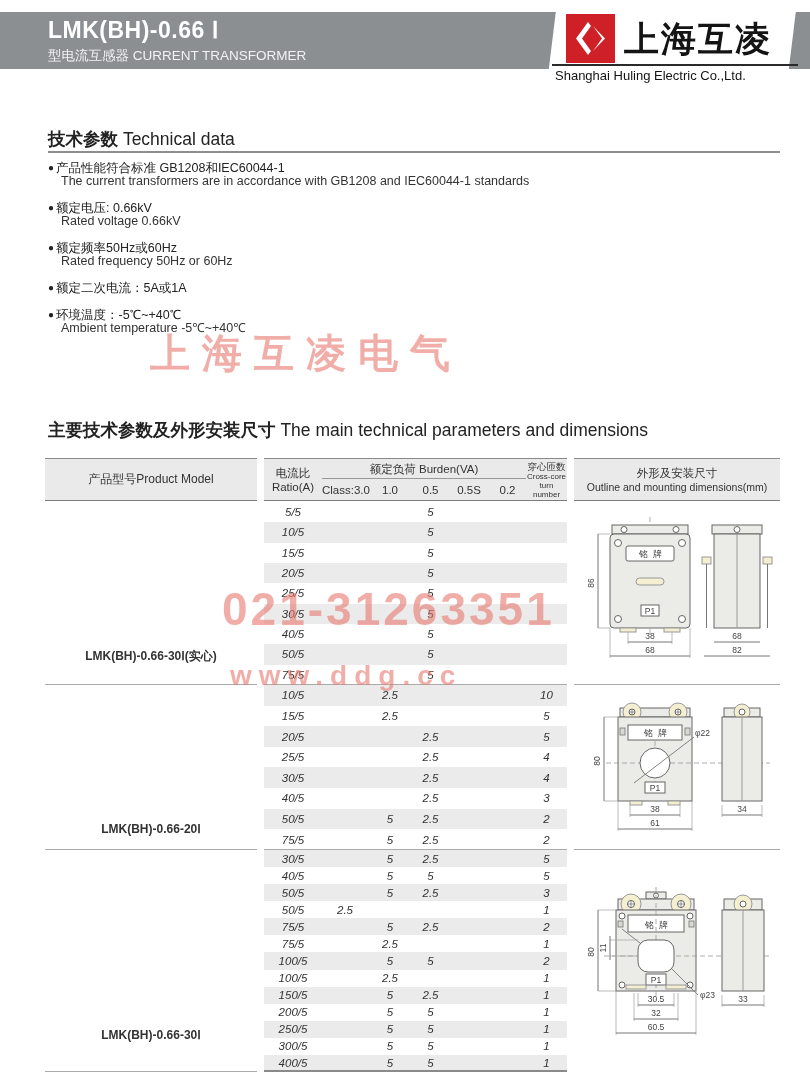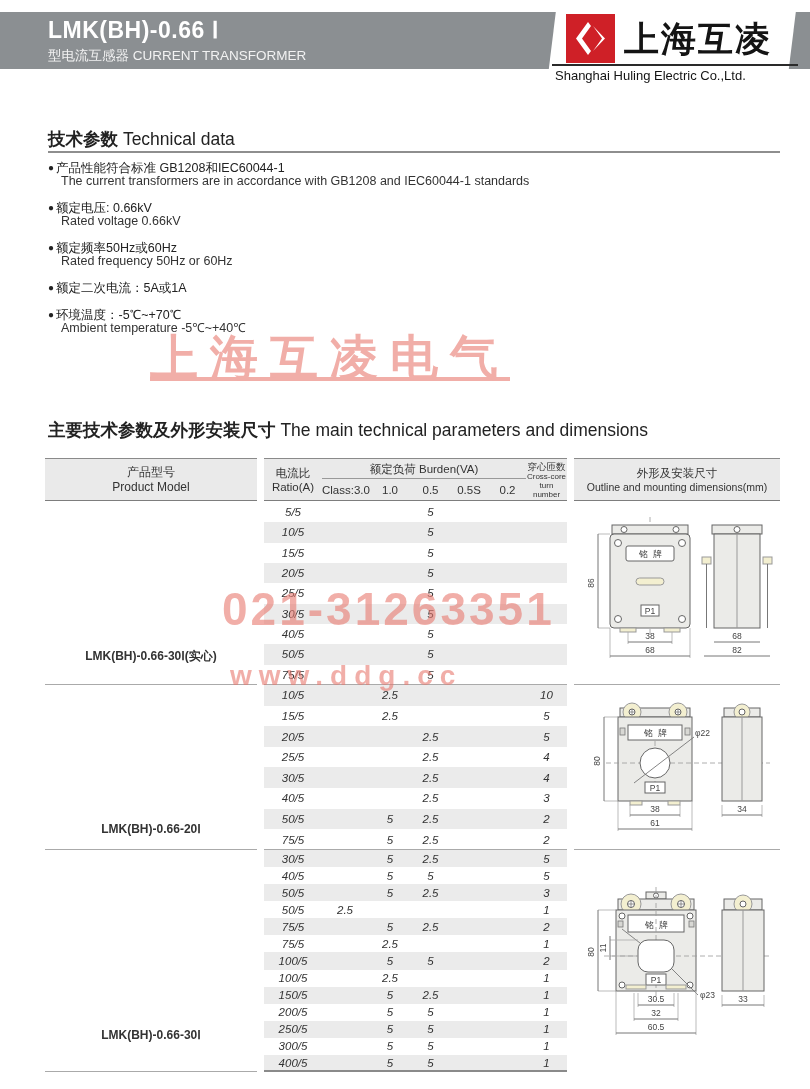--- a/index.html
+++ b/index.html
@@ -21,31 +21,31 @@
   .tech-title { position:absolute; left:48px; top:127px; font-size:17.5px; color:#222; }
   .tech-title .cn { font-weight:600; }
   .tech-rule { position:absolute; left:48px; top:151px; width:732px; height:2px; background:#8e8e8e; }
   .tech-list { position:absolute; left:48px; top:161px; width:700px; list-style:none; }
   .tech-item { margin-bottom:13px; font-size:12.5px; line-height:13px; color:#222; }
   .tech-item .en { padding-left:13px; color:#333; }
   .bullet { font-size:10px; vertical-align:1px; margin-right:2px; }
 
   
   .wm { position:absolute; color:#e8796f; opacity:0.6; font-weight:bold; white-space:nowrap; z-index:6; pointer-events:none; }
-  .wm1 { left:150px; top:326px; font-size:48px; letter-spacing:12px;text-decoration:underline; }
+  .wm1 { left:150px; top:326px; font-size:40px; letter-spacing:12px; }
   .wm2 { left:222px; top:582px; font-size:46px; letter-spacing:3px; }
   .wm3 { left:230px; top:660px; font-size:28px; letter-spacing:7px; }
 
   
   .sec-title { position:absolute; left:48px; top:418px; font-size:17.5px; color:#222; white-space:nowrap; }
   .sec-title .cn { font-weight:600; }
 
   
   .th { position:absolute; top:458px; height:43px; background:#eaeaea; border-top:1px solid #8a8a8a; border-bottom:1px solid #7d7d7d; color:#333; }
-  .th-left { left:45px; width:212px; display:flex; flex-direction:column; align-items:center; justify-content:center; font-size:12px; line-height:15px; }
+  .th-left { left:45px; width:212px; display:flex; flex-direction:row; align-items:center; justify-content:center; font-size:12px; line-height:15px; }
   .th-mid { left:264px; width:303px; }
   .th-ratio { position:absolute; left:0; top:0; width:58px; height:100%; display:flex; flex-direction:column; align-items:center; justify-content:center; font-size:11.5px; line-height:14px; }
   .th-burden { position:absolute; left:58px; top:0; width:204px; height:100%; }
   .th-burden-title { height:20px; line-height:20px; text-align:center; font-size:11.5px; border-bottom:1px solid #999; }
   .th-classes { display:flex; height:21px; align-items:center; font-size:11.5px; }
   .th-classes span { text-align:center; }
   .thc0 { width:46px; } .thc1 { width:44px; } .thc2 { width:37px; } .thc3 { width:40px; } .thc4 { width:37px; }
   .th-turns { position:absolute; left:262px; top:0; width:41px; height:100%; display:flex; flex-direction:column; align-items:center; justify-content:center; font-size:8px; line-height:9px; text-align:center; }
   .th-turns .cn { font-size:9.5px; line-height:11px; }
   .th-right { left:574px; width:206px; display:flex; flex-direction:column; align-items:center; justify-content:center; font-size:11.5px; line-height:14px; }
@@ -119,21 +119,21 @@
       <div class="en">Rated voltage 0.66kV</div>
     </li>
     <li class="tech-item">
       <div class="cn"><span class="bullet">●</span><span>额定频率50Hz或60Hz</span></div>
       <div class="en">Rated frequency 50Hz or 60Hz</div>
     </li>
     <li class="tech-item">
       <div class="cn"><span class="bullet">●</span><span>额定二次电流：5A或1A</span></div>
     </li>
     <li class="tech-item">
-      <div class="cn"><span class="bullet">●</span><span>环境温度：-5℃~+70℃</span></div>
+      <div class="cn"><span class="bullet">●</span><span>环境温度：-5℃~+40℃</span></div>
       <div class="en">Ambient temperature -5℃~+40℃</div>
     </li>
   </ul>
 
   <div class="wm wm1">上海互凌电气</div>
   <div class="wm wm2">021-31263351</div>
   <div class="wm wm3">www.ddg.cc</div>
 
   <div class="sec-title">
     <span class="cn">主要技术参数及外形安装尺寸</span>

